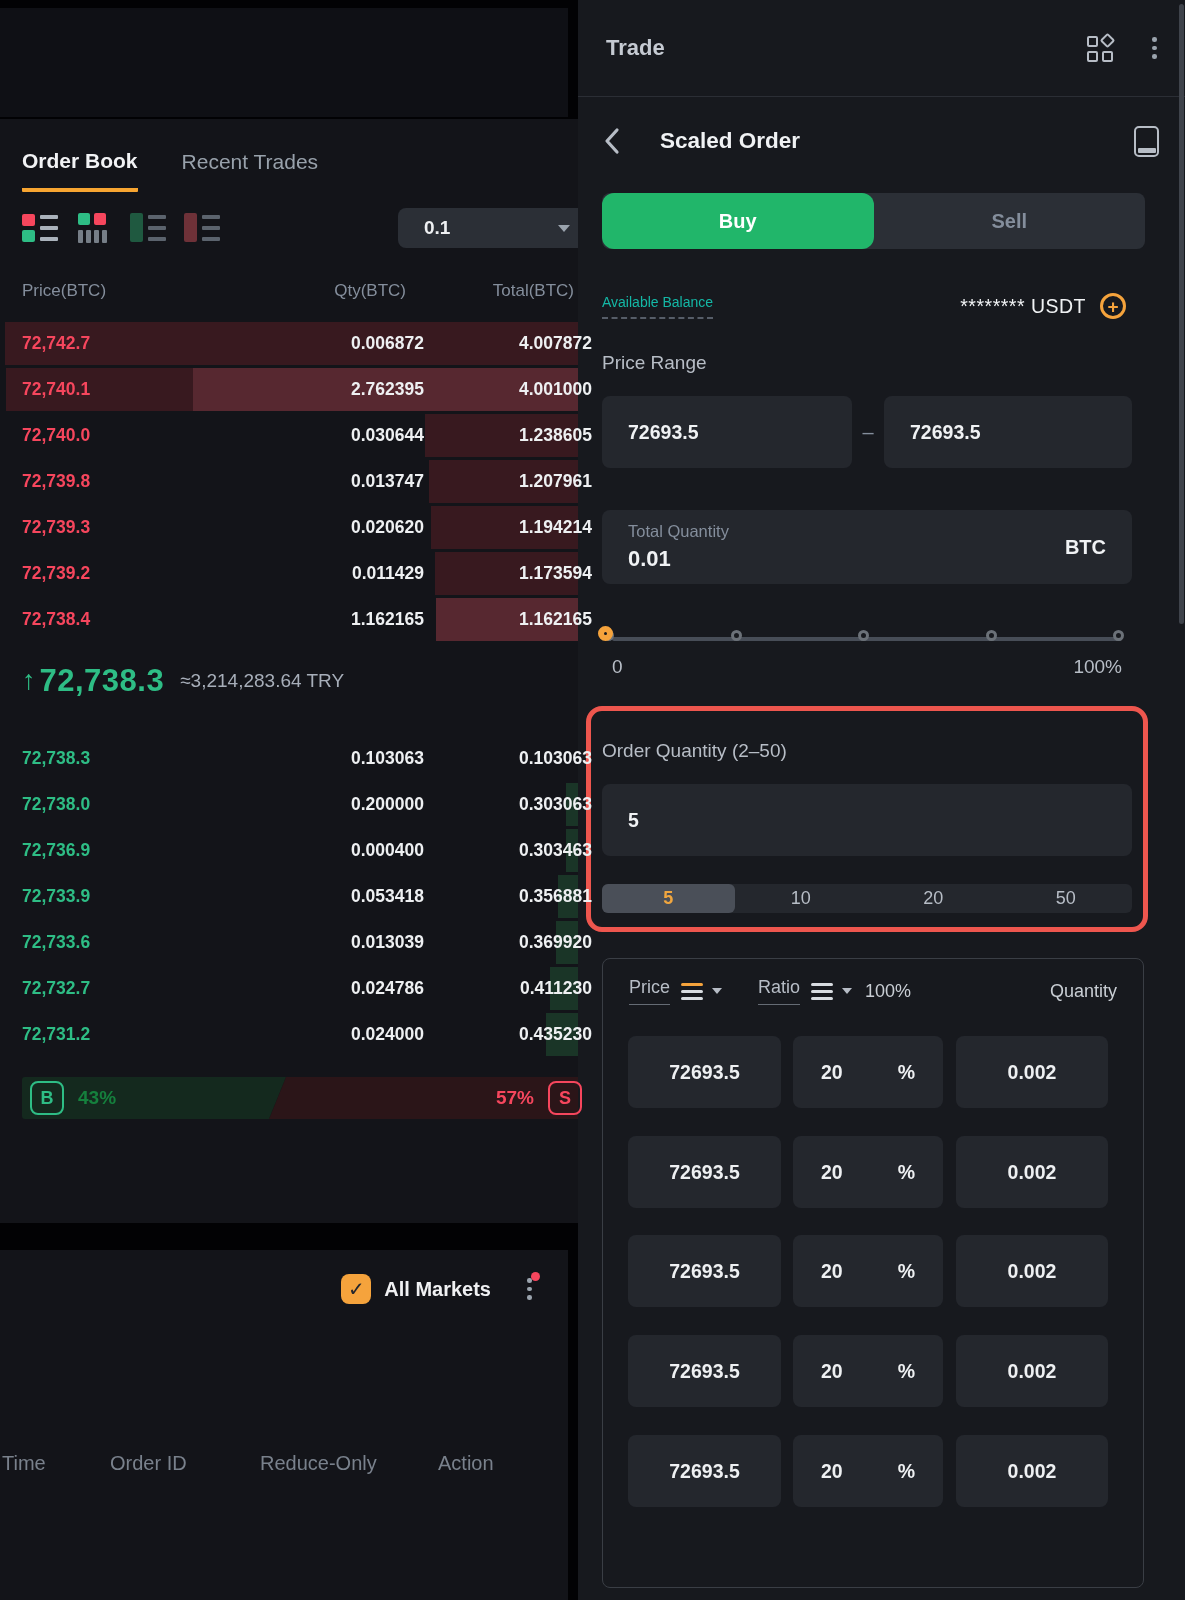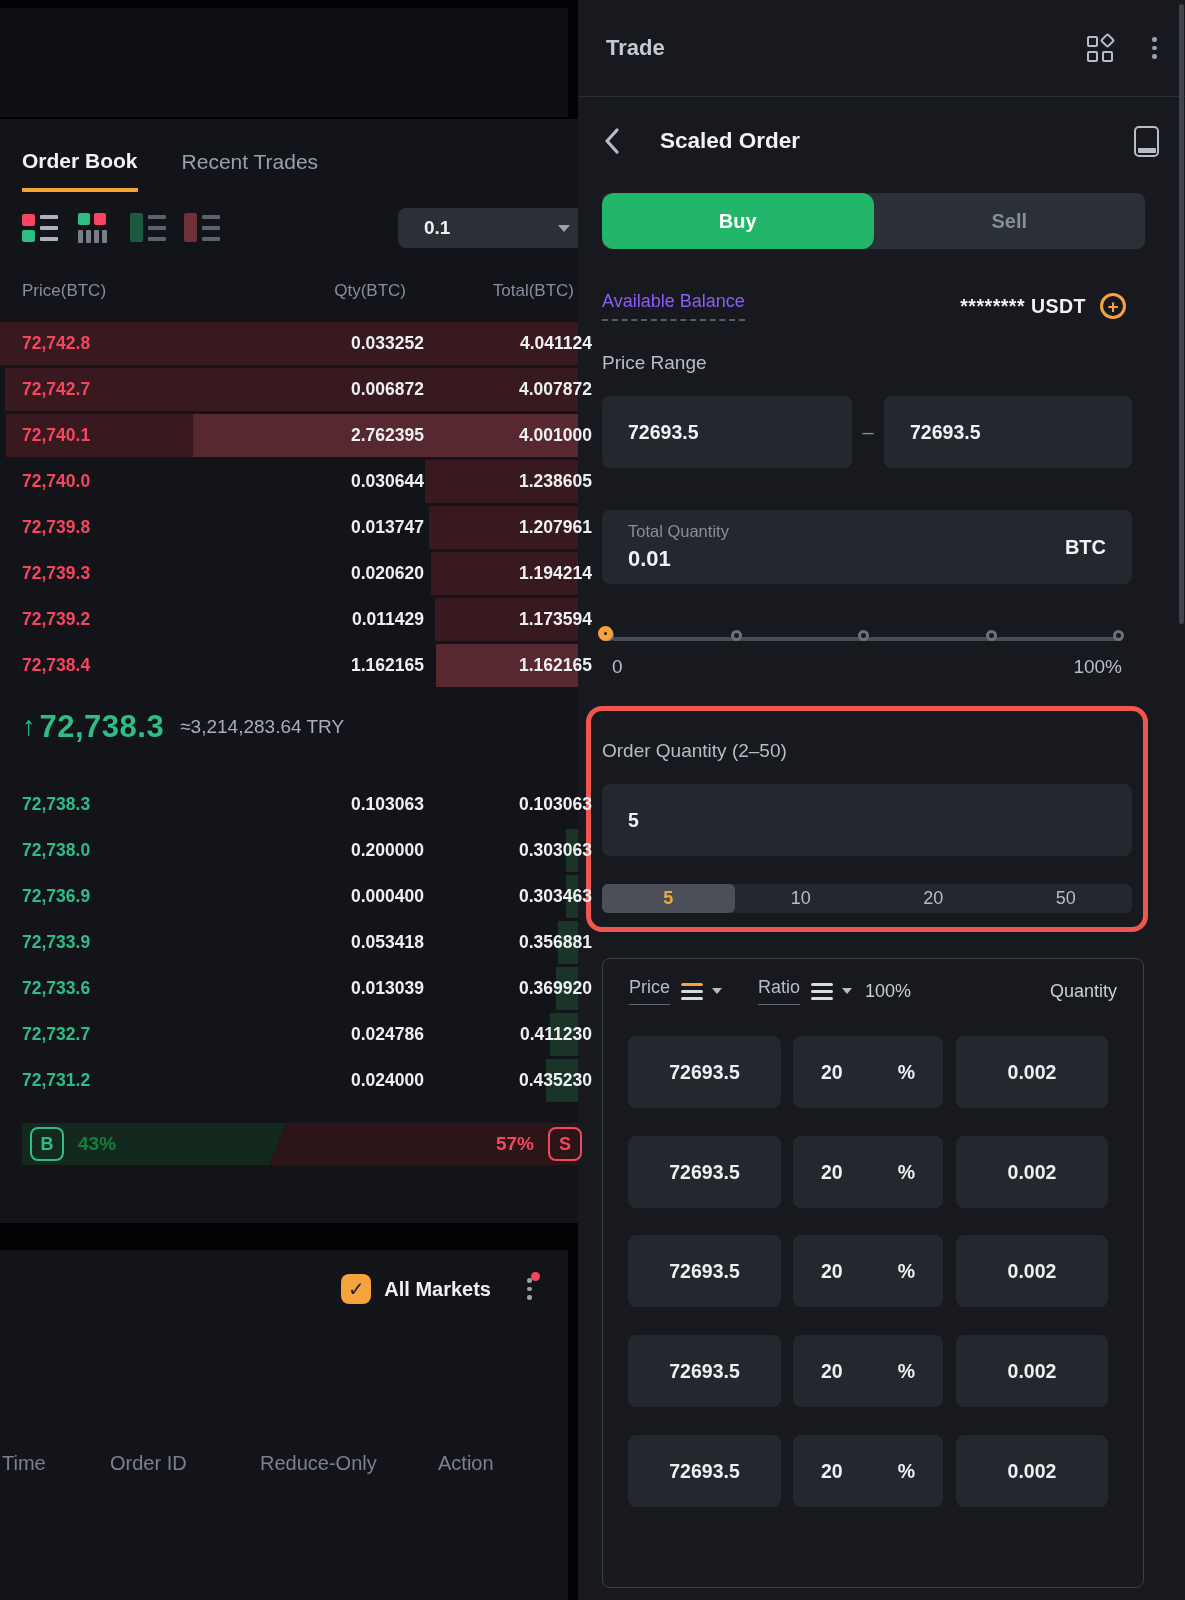--- a/index.html
+++ b/index.html
@@ -111,23 +111,23 @@
   .note-icon { margin-left:auto; width:25px; height:31px; border:2.5px solid #b7bdc6; border-radius:5px; position:relative; cursor:pointer; }
   .note-icon:after { content:""; position:absolute; left:1.5px; right:1.5px; bottom:2px; height:4.5px; background:#b7bdc6; border-radius:1px; }
 
   .bs-switch { position:absolute; top:193px; left:24px; width:543px; height:56px; background:#2b2f36; border-radius:8px; display:flex; }
   .bs-buy { width:50%; height:100%; background:#21b66a; border-radius:12px; color:#fff; font-size:20px; font-weight:700;
     display:flex; align-items:center; justify-content:center; cursor:pointer; }
   .bs-sell { width:50%; height:100%; color:#848e9c; font-size:20px; font-weight:700;
     display:flex; align-items:center; justify-content:center; cursor:pointer; }
 
   .bal-row { position:absolute; top:288px; left:24px; right:59px; height:36px; display:flex; align-items:center; }
-  .bal-label { font-size:18px; color:#8b5cf6; border-bottom:2px dashed #565d68; padding-bottom:7px; }
+  .bal-label { font-size:14px; color:#14b8a6; border-bottom:2px dashed #565d68; padding-bottom:7px; }
   .bal-right { margin-left:auto; display:flex; align-items:center; }
-  .bal-value { color:#f0f2f4; font-weight:700; font-size:19.5px; letter-spacing:.5px; }
+  .bal-value { color:#f0f2f4; font-weight:400; font-size:19.5px; letter-spacing:.5px; }
   .plus-icon { margin-left:14px; width:26px; height:26px; border:3px solid #f5a33c; border-radius:50%;
     color:#f5a33c; font-size:19px; font-weight:700; line-height:1; display:flex; align-items:center; justify-content:center; cursor:pointer; }
 
   .pr-label { position:absolute; top:352px; left:24px; font-size:19px; color:#b7bdc6; }
   .tfield { background:#24272d; border-radius:8px; display:flex; align-items:center; padding-left:26px;
     font-size:19.5px; font-weight:700; color:#f0f2f4; }
   .pr-input1 { position:absolute; top:396px; left:24px; width:250px; height:72px; }
   .pr-dash { position:absolute; top:396px; left:278px; width:24px; height:72px; display:flex;
     align-items:center; justify-content:center; color:#848e9c; font-size:20px; }
   .pr-input2 { position:absolute; top:396px; left:306px; width:248px; height:72px; }
@@ -221,27 +221,20 @@
   </div>
 
   <div class="ob-headers">
     <span class="oh-price">Price(BTC)</span>
     <span class="oh-qty">Qty(BTC)</span>
     <span class="oh-total">Total(BTC)</span>
     <span class="oh-caret"></span>
   </div>
 
   <div class="ob-rows" id="asks">
-      <div class="ob-row ask">
-    <span class="depth d-total" style="width: 100%;"></span>
-    <span class="depth d-qty" style="width: 0.8%;"></span>
-    <span class="c-price">72,742.8</span>
-    <span class="c-qty">0.033252</span>
-    <span class="c-total">4.041124</span>
-  </div>
       <div class="ob-row ask">
     <span class="depth d-total" style="width: 99.2%;"></span>
     <span class="depth d-qty" style="width: 0.2%;"></span>
     <span class="c-price">72,742.7</span>
     <span class="c-qty">0.006872</span>
     <span class="c-total">4.007872</span>
   </div>
       <div class="ob-row ask">
     <span class="depth d-total" style="width: 99%;"></span>
     <span class="depth d-qty" style="width: 68.4%;"></span>

